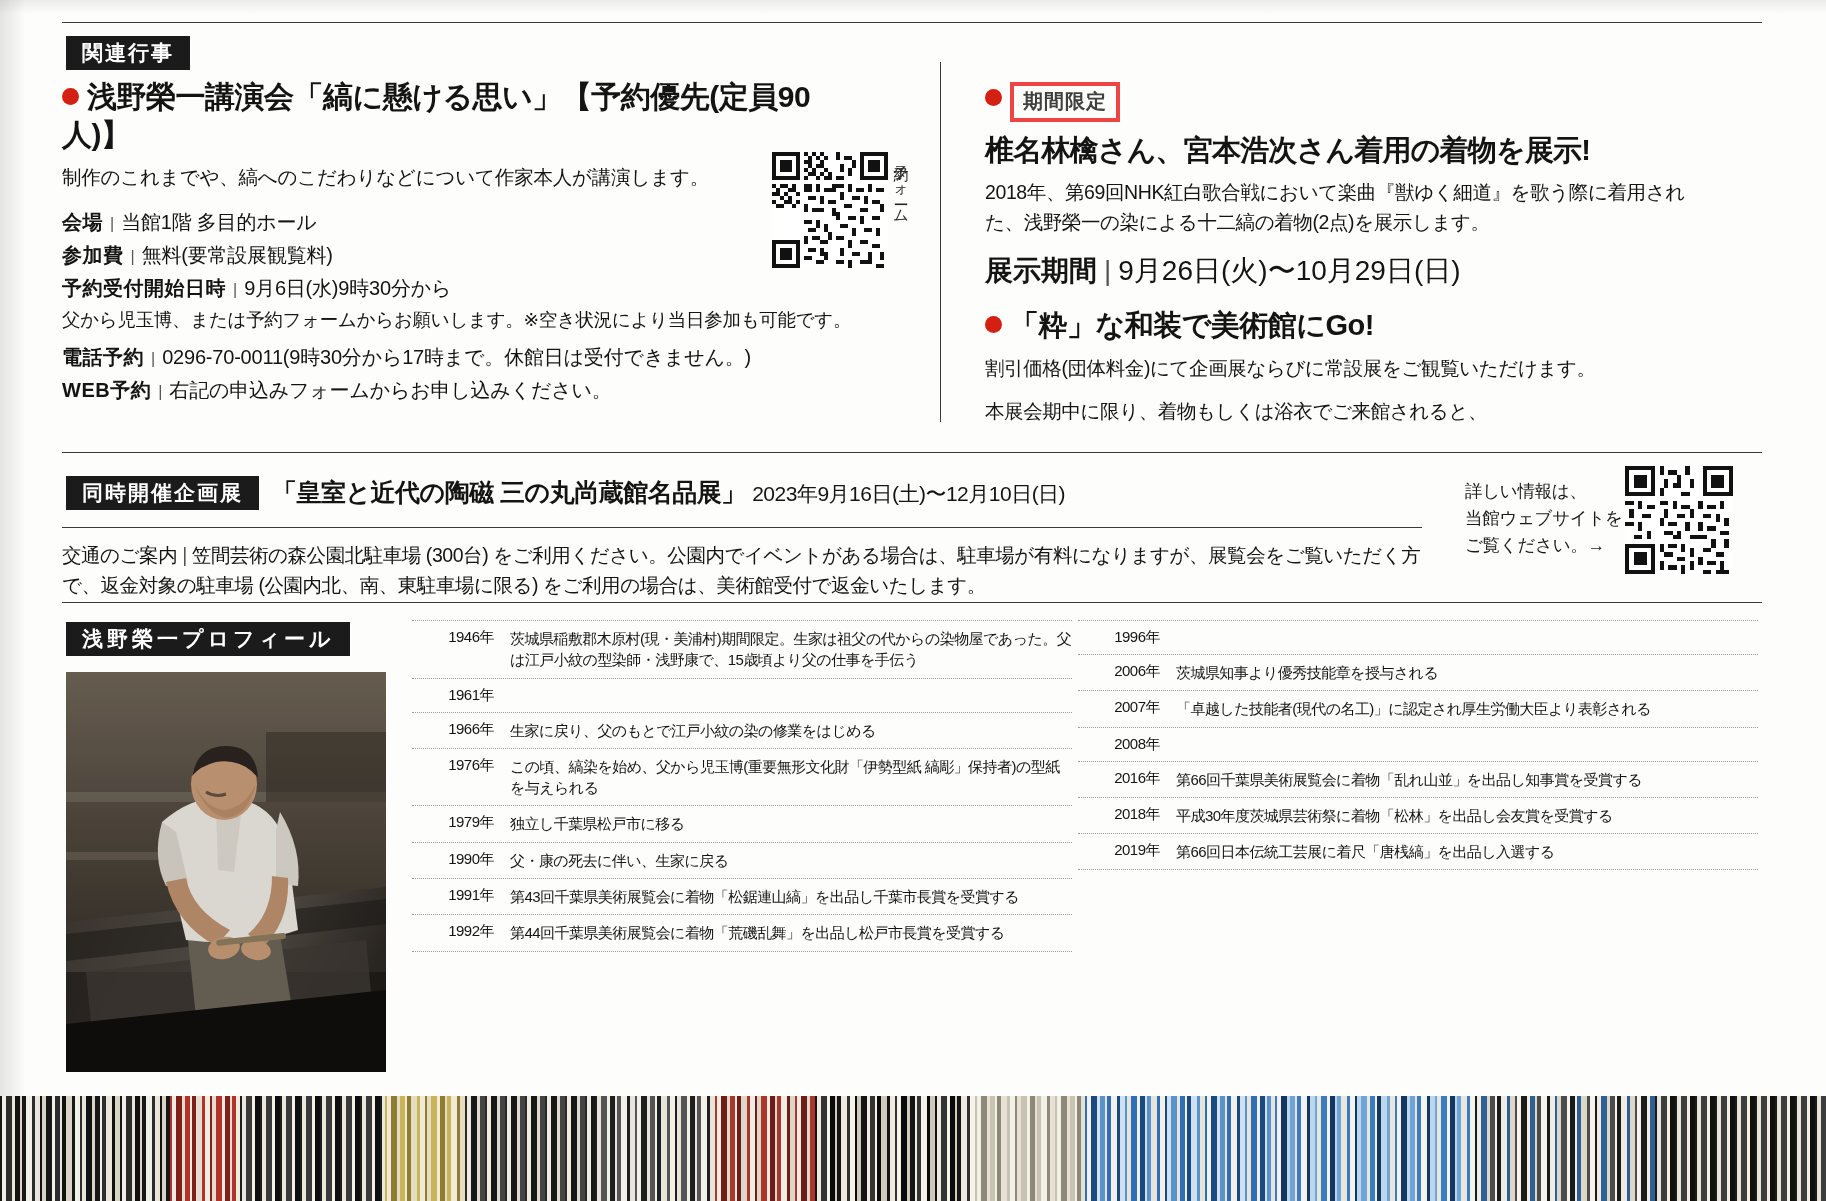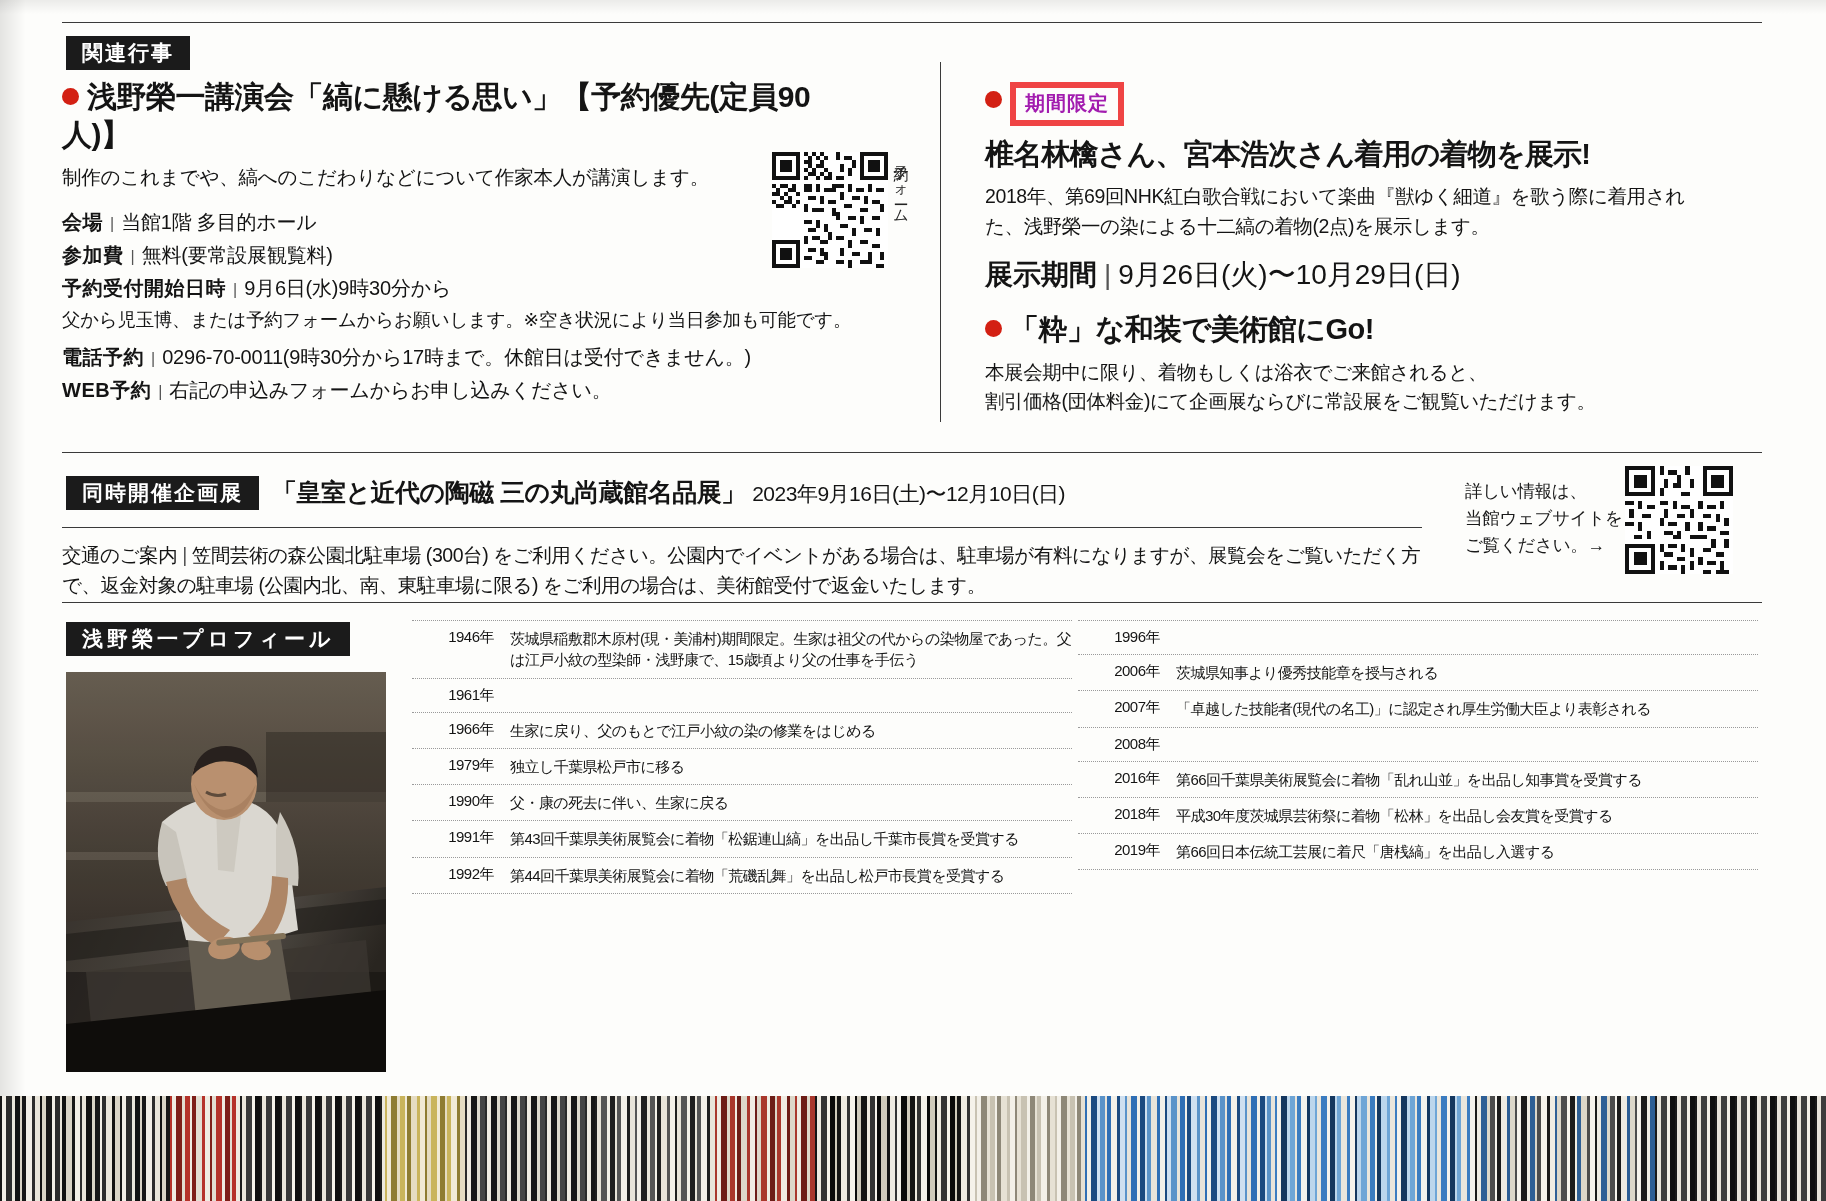--- a/index.html
+++ b/index.html
@@ -38,22 +38,22 @@
   .reddot {
     display: inline-block;
     width: 17px; height: 17px;
     border-radius: 50%;
     background: #d32013;
     margin-right: 8px;
     vertical-align: 2px;
   }
   .redbox {
     display: inline-block;
-    border: 6px solid #ef4444;
-    color: #a21caf;
+    border: 4px solid #ef4444;
+    color: #404040;
     font-weight: bold;
     font-size: 20px;
     padding: 2px 9px 3px 9px;
     letter-spacing: 1px;
   }
 
   
   .top-rule { position: absolute; left: 62px; top: 22px; width: 1700px; }
   .tag-kanren { position: absolute; left: 66px; top: 36px; }
 
@@ -337,22 +337,22 @@
     </div>
     <div class="r-head">椎名林檎さん、宮本浩次さん着用の着物を展示!</div>
     <div class="r-body">2018年、第69回NHK紅白歌合戦において楽曲『獣ゆく細道』を歌う際に着用された、浅野榮一の染による十二縞の着物(2点)を展示します。</div>
     <div class="r-kv">
       <span class="k">展示期間</span><span class="bar">|</span><span>9月26日(火)〜10月29日(日)</span>
     </div>
 
     <div class="go-head">
       <span class="reddot"></span><span>「粋」な和装で美術館にGo!</span>
     </div>
+    <div class="r-body">割引価格(団体料金)にて企画展ならびに常設展をご観覧いただけます。</div>
     <div class="r-body" style="margin-bottom:0">本展会期中に限り、着物もしくは浴衣でご来館されると、</div>
-    <div class="r-body">割引価格(団体料金)にて企画展ならびに常設展をご観覧いただけます。</div>
   </div>
 
   <div class="rule mid-rule"></div>
   <div class="blacktag tag-doji">同時開催企画展</div>
   <div class="doji-title">
     <span>「皇室と近代の陶磁 三の丸尚蔵館名品展」</span>
     <span class="doji-date">2023年9月16日(土)〜12月10日(日)</span>
   </div>
 
   <div class="rule mid-rule2"></div>
@@ -512,20 +512,24 @@
       <div class="ctext">茨城県稲敷郡木原村(現・美浦村)期間限定。生家は祖父の代からの染物屋であった。父は江戸小紋の型染師・浅野康で、15歳頃より父の仕事を手伝う</div>
     </div>
     <div class="crow">
       <div class="cyear">1961年</div>
     </div>
     <div class="crow">
       <div class="cyear">1966年</div>
       <div class="ctext">生家に戻り、父のもとで江戸小紋の染の修業をはじめる</div>
     </div>
     <div class="crow">
+      <div class="cyear">1976年</div>
+      <div class="ctext">この頃、縞染を始め、父から児玉博(重要無形文化財「伊勢型紙 縞彫」保持者)の型紙を与えられる</div>
+    </div>
+    <div class="crow">
       <div class="cyear">1979年</div>
       <div class="ctext">独立し千葉県松戸市に移る</div>
     </div>
     <div class="crow">
       <div class="cyear">1990年</div>
       <div class="ctext">父・康の死去に伴い、生家に戻る</div>
     </div>
     <div class="crow">
       <div class="cyear">1991年</div>
       <div class="ctext">第43回千葉県美術展覧会に着物「松鋸連山縞」を出品し千葉市長賞を受賞する</div>

